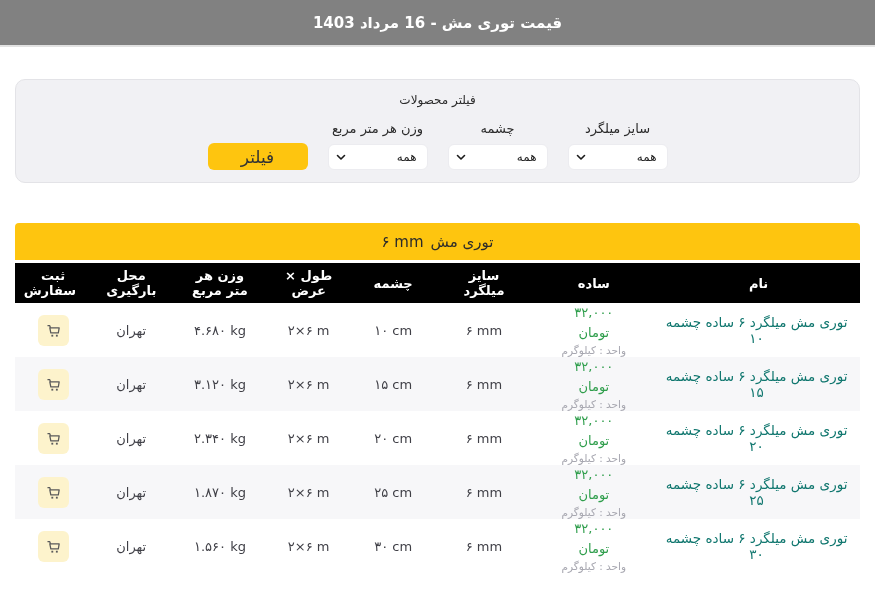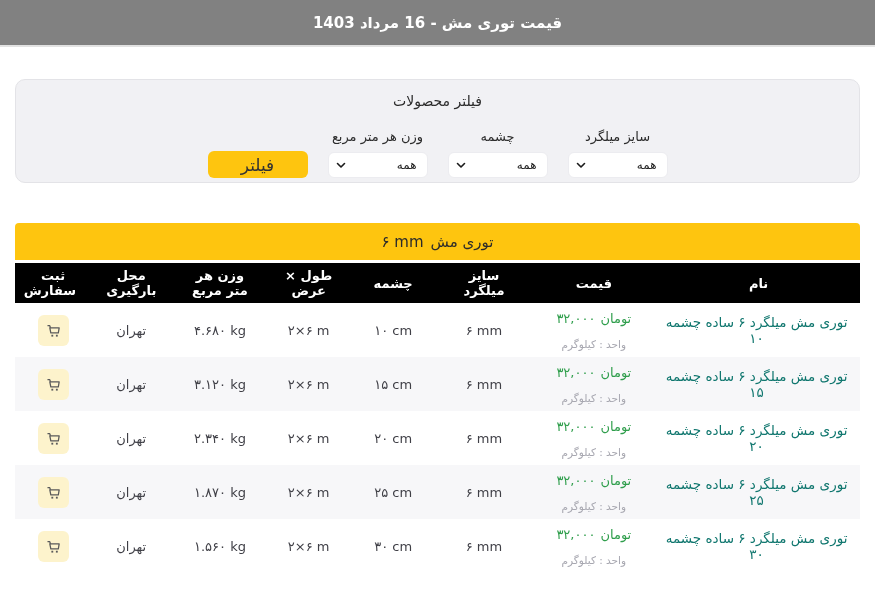--- a/index.html
+++ b/index.html
@@ -26,21 +26,21 @@
   
   .panel {
     margin:32px 15px 0 15px;
     height:104px;
     background:#f1f1f4;
     border:1px solid #e3e3e7;
     border-radius:10px;
     padding-top:13px;
   }
   .panel-title {
-    text-align:center; font-size:14px; color:#2b2b2b; margin-bottom:20px;
+    text-align:center; font-size:12px; color:#2b2b2b; margin-bottom:14px;
   }
   .filter-row {
     display:flex; flex-direction:row; justify-content:center; align-items:flex-end;
     gap:20px;
   }
   .field { display:flex; flex-direction:column; align-items:center; gap:8px; }
   .field-label { font-size:13px; color:#2b2b2b; }
   .select-wrap { position:relative; width:100px; }
   .select-wrap select {
     appearance:none; -webkit-appearance:none; -moz-appearance:none;
@@ -88,24 +88,24 @@
   tbody tr { background:#ffffff; }
   tbody tr:nth-child(even) { background:#f7f7f9; }
   tbody td {
     height:54px; text-align:center; vertical-align:middle;
     font-size:13px; color:#3f3f46; padding:0 4px;
   }
   td.name-cell { padding-right:8px; font-size:13.5px; color:#0f766e; }
   .ltr { direction:ltr; unicode-bidi:bidi-override; }
   .price-line {
     direction:ltr; display:flex; justify-content:center; align-items:center; gap:5px;
-    color:#2f9e4c; font-size:13px;
+    color:#2f9e4c; font-size:13px;flex-direction:column;
   }
   .price-line .amount { unicode-bidi:bidi-override; direction:ltr; }
-  .unit { margin-top:12px; font-size:10.5px; color:#a7a7b0; }
+  .unit { margin-top:4px; font-size:10.5px; color:#a7a7b0; }
   .cart-btn {
     width:31px; height:31px;
     background:#fdf3cc; border:none; border-radius:6px;
     display:inline-flex; align-items:center; justify-content:center;
     cursor:pointer; padding:0;
   }
   .cart-btn svg { display:block; }
 </style>
 </head>
 <body>
@@ -161,21 +161,21 @@
 <section class="table-wrap">
   <div class="banner">
     <span>توری مش</span>
     <span class="ltr">۶ mm</span>
   </div>
 
   <table>
     <thead>
       <tr>
         <th class="c-name">نام</th>
-        <th class="c-price">قیمت</th>
+        <th class="c-price">ساده</th>
         <th class="c-size">سایز میلگرد</th>
         <th class="c-mesh">چشمه</th>
         <th class="c-dims">طول × عرض</th>
         <th class="c-weight">وزن هر متر مربع</th>
         <th class="c-loc">محل بارگیری</th>
         <th class="c-order">ثبت سفارش</th>
       </tr>
     </thead>
     <tbody>
 

